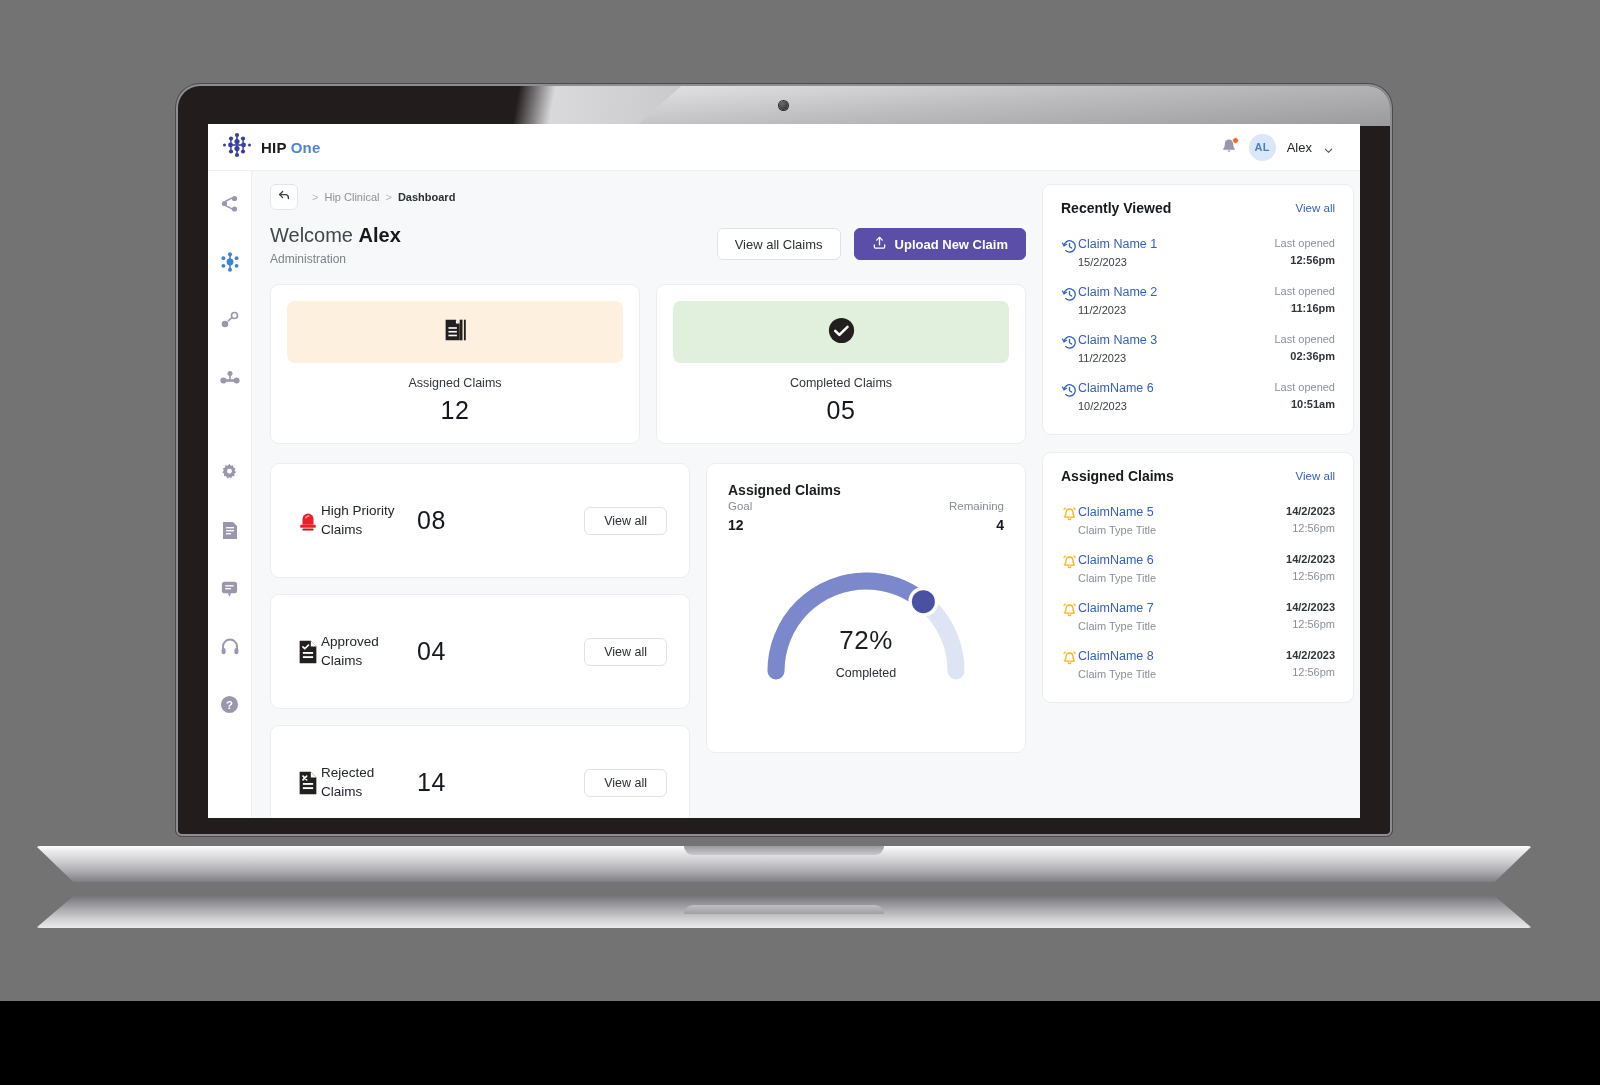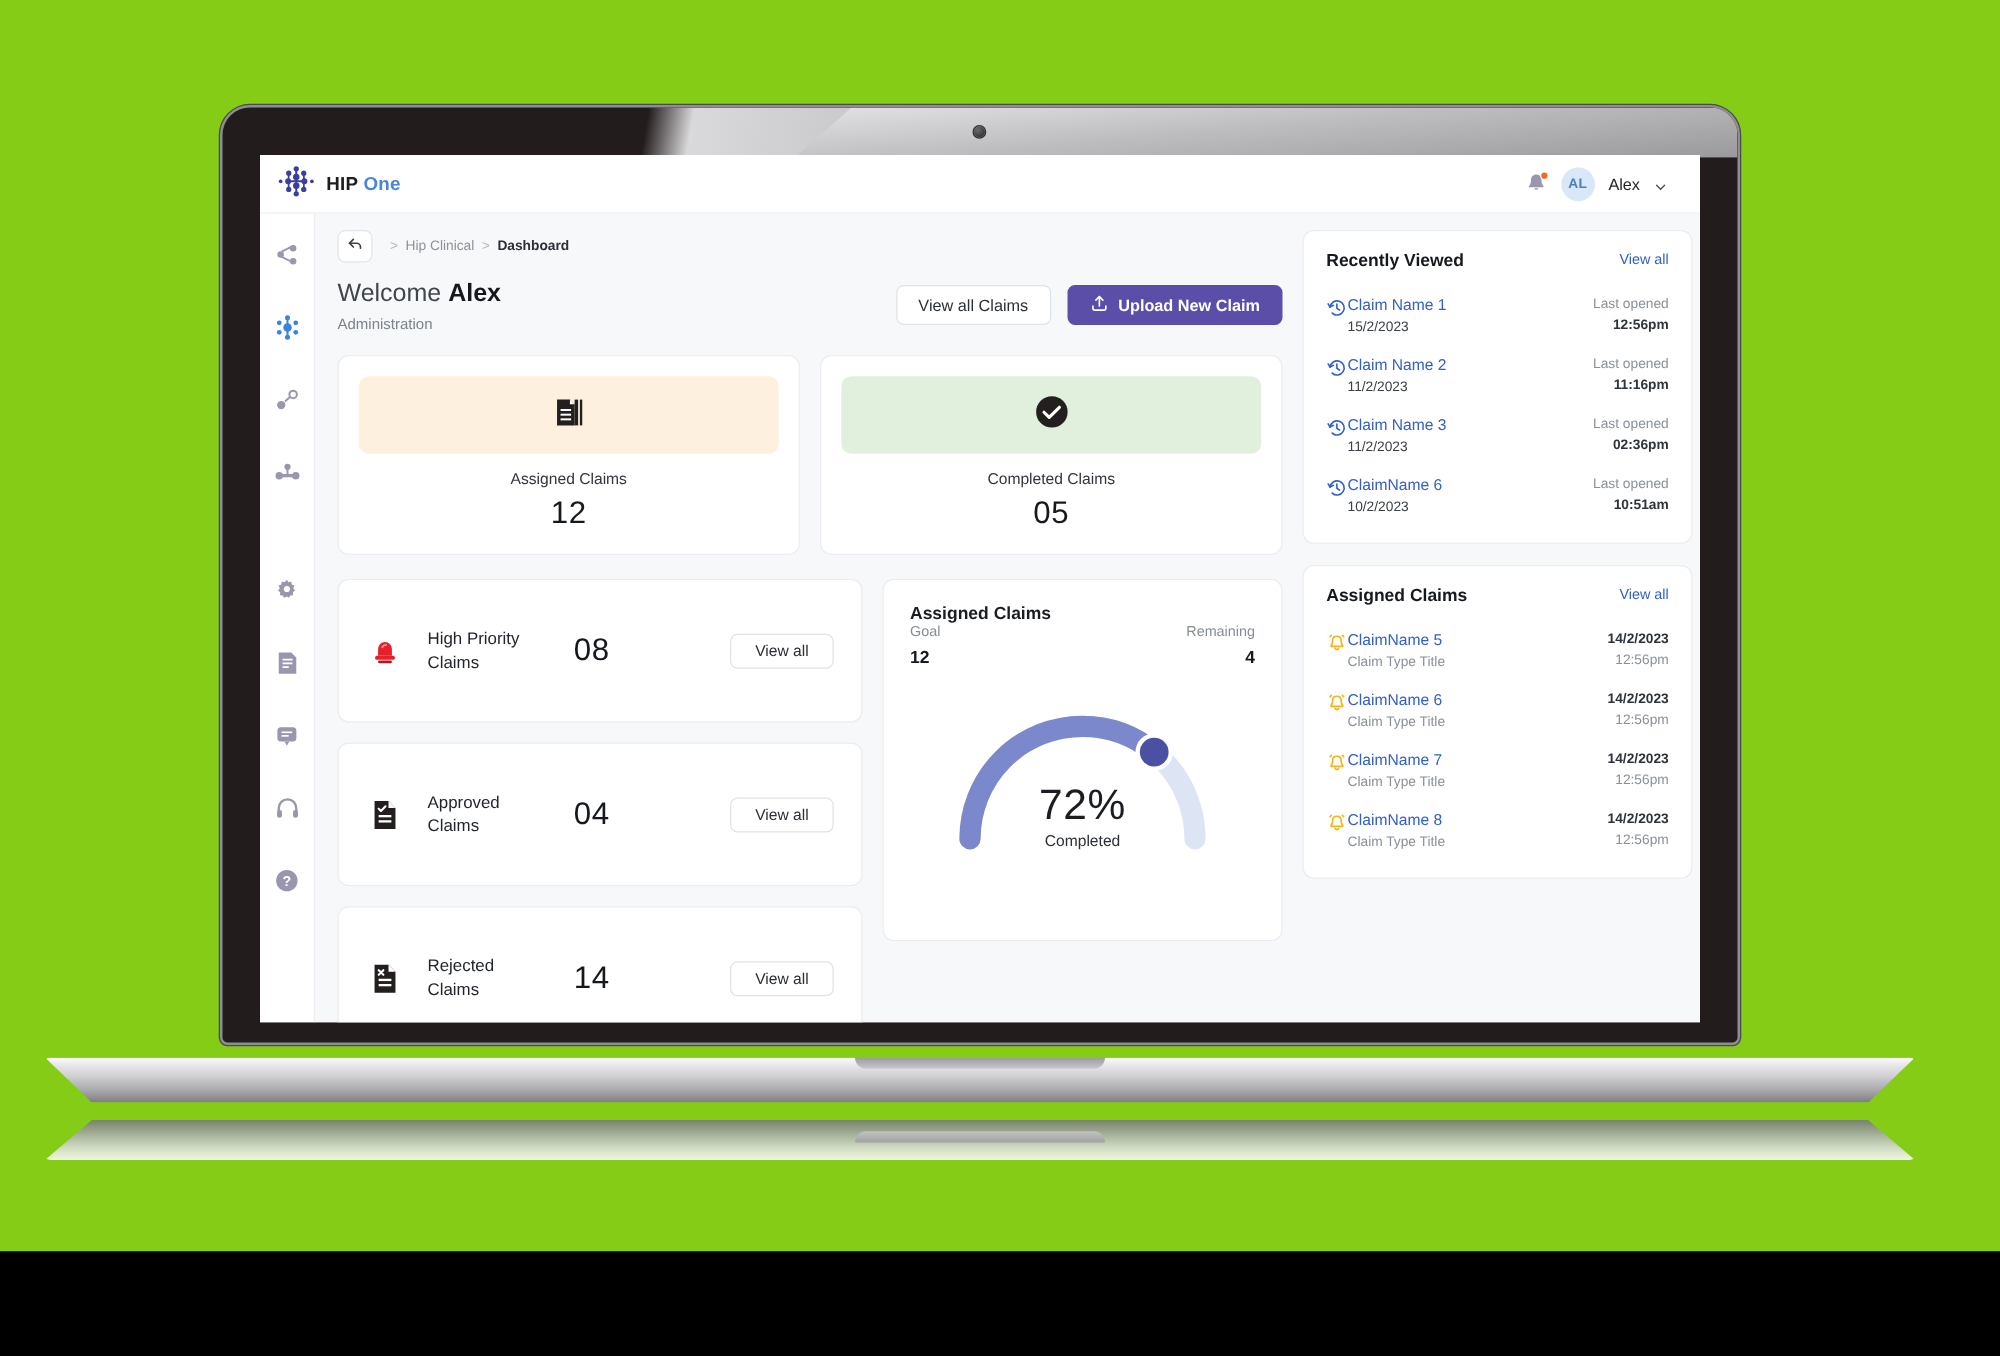--- a/index.html
+++ b/index.html
@@ -2,21 +2,21 @@
 <html><head>
 <meta charset="utf-8">
 <style>
   * { box-sizing: border-box; margin: 0; padding: 0; }
   html, body {
     width: 1600px; height: 1085px;
     background: #000;
     font-family: "Liberation Sans", sans-serif;
     overflow: hidden;
   }
-  #stage { position: relative; width: 1600px; height: 1001px; background:#84cc16; }
+  #stage { position: relative; width: 1600px; height: 1001px; background:#737373; }
 
   
   .laptop-lid {
     position: absolute; left: 178px; top: 86px;
     width: 1212px; height: 748px;
     background: #231c1c;
     border-radius: 22px 22px 4px 4px;
     box-shadow: 0 0 0 2px #8e8e92, 0 0 0 3px #4a4a4f;
     overflow: hidden;
   }
@@ -129,21 +129,21 @@
     padding:16px 16px 18px; text-align:center;
   }
   .stat-icon-box { height:62px; border-radius:8px; display:flex; align-items:center; justify-content:center; }
   .stat-label { font-size:12.5px; color:#32363d; margin-top:13px; }
   .stat-value { font-size:25px; font-weight:400; color:#15181d; margin-top:6px; letter-spacing:.5px; }
 
   .lower { display:flex; gap:16px; }
   .lower-left { width: 420px; flex:0 0 420px; display:flex; flex-direction:column; gap:16px; }
   .mini-card {
     background:#fff; border:1px solid #ecedf1; border-radius:9px;
-    height:115px; display:flex; align-items:center; padding: 0 22px 0 24px; gap:21px;justify-content:center;
+    height:115px; display:flex; align-items:center; padding: 0 22px 0 24px; gap:0;justify-content:center;
   }
   .mini-ico { width:26px; height:26px; flex:0 0 26px; display:flex; align-items:center; justify-content:center; }
   .mini-label { font-size:13.5px; color:#22262c; line-height:1.4; width:82px; flex:0 0 82px; }
   .mini-value { font-size:25px; color:#15181d; margin-left:14px; letter-spacing:.5px; }
   .viewall-btn {
     margin-left:auto; border:1px solid #dfe2e7; background:#fff; border-radius:6px;
     font-size:12.5px; color:#2b2f36; height:28px; padding:0 19px;
     display:flex; align-items:center;
   }
 
@@ -152,21 +152,21 @@
     padding:18px 21px 0; height: 290px;
   }
   .gauge-title { font-size:14px; font-weight:600; color:#1a1d22; }
   .gauge-kv { display:flex; justify-content:space-between; margin-top:2px; }
   .gauge-kv .k { font-size:11.5px; color:#878d95; }
   .gauge-kv .v { font-size:14px; color:#16191e; font-weight:600; margin-top:5px; }
   .gauge-kv .right { text-align:right; }
   .gauge-wrap { position:relative; width:100%; height:128px; margin-top:20px; }
   .gauge-pct {
     position:absolute; left:0; right:0; top:72px; text-align:center;
-    font-size:34px; color:#1a1d22; letter-spacing:.5px;
+    font-size:26px; color:#1a1d22; letter-spacing:.5px;
   }
   .gauge-cap { position:absolute; left:0; right:0; top:113px; text-align:center; font-size:12.5px; color:#2b2f36; }
 
   .panel { background:#fff; border:1px solid #ecedf1; border-radius:9px; padding:15px 18px 13px; }
   .panel + .panel { margin-top:17px; }
   .panel-head { display:flex; align-items:center; margin-bottom:13px; }
   .panel-title { font-size:14px; font-weight:700; color:#15181d; }
   .panel-link { margin-left:auto; font-size:11.5px; color:#3360c4; }
   .row-item { display:flex; padding: 8px 0 9px; }
   .row-ico { width:17px; height:17px; flex:0 0 17px; margin-top:1px; }

